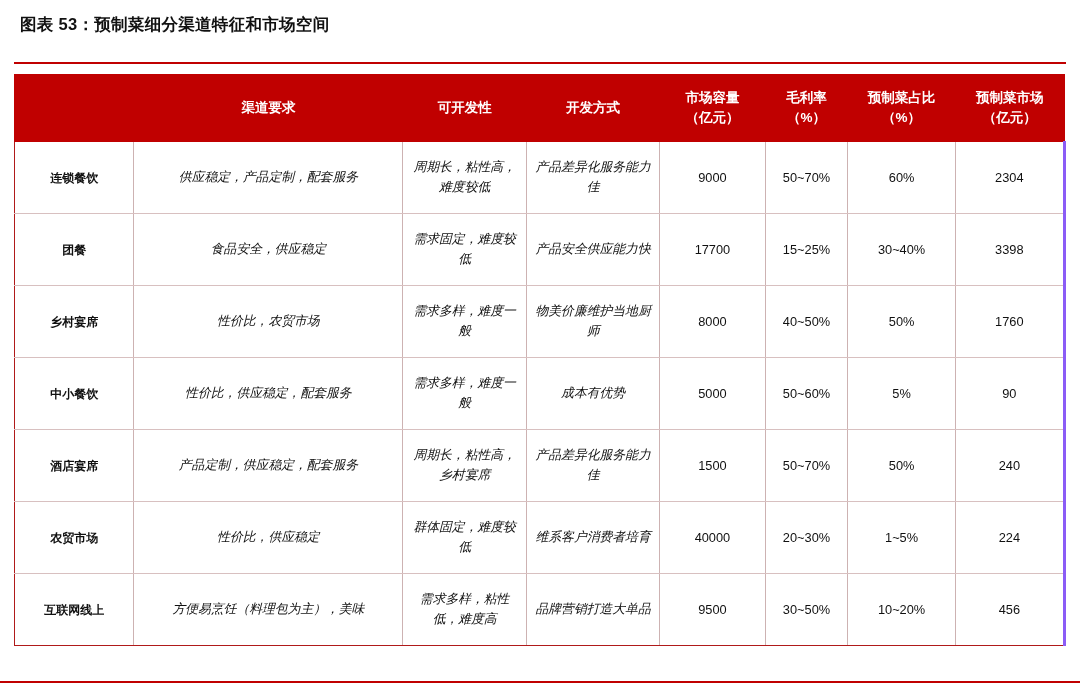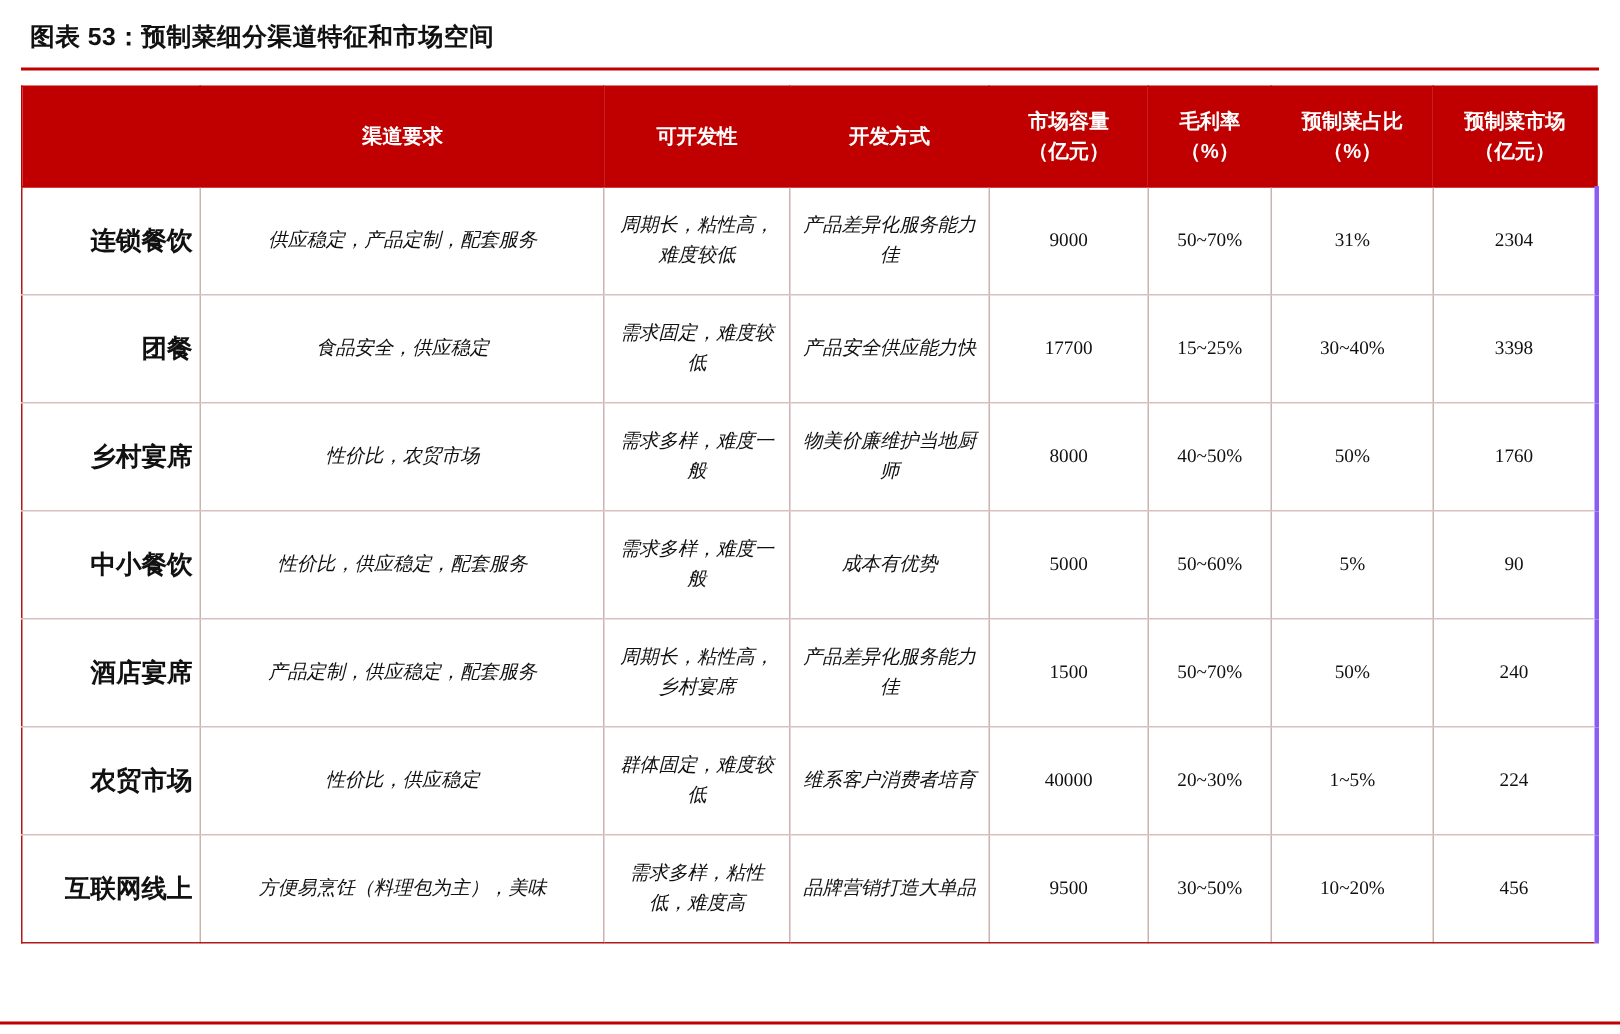--- a/index.html
+++ b/index.html
@@ -20,21 +20,21 @@
     height: 689px;
     box-sizing: border-box;
     padding: 0 14px;
     position: relative;
   }
   .title {
     font-size: 16.5px;
     font-weight: bold;
     color: #111111;
     letter-spacing: 0.3px;
-    padding: 14px 0 9px 6px;
+    padding: 14px 0 26px 6px;
   }
   .title-rule {
     height: 2px;
     background: #c00000;
     width: 100%;
     margin-bottom: 10px;
   }
   table.main {
     border-collapse: collapse;
     width: 1052px;
@@ -65,26 +65,25 @@
     height: 65px;
     padding: 3px 5px;
     color: #111111;
     font-style: italic;
     font-family: "Liberation Serif", serif;
   }
   table.main tbody td.cat {
     font-weight: bold;
     font-style: normal;
     font-family: "Liberation Sans", sans-serif;
-    font-size: 17px;
-    text-align: right;
+    font-size: 12px;
   }
   table.main tbody td.num {
     font-style: normal;
-    font-family: Liberation Serif, serif;
+    font-family: Liberation Sans, sans-serif;
     font-size: 12.8px;
   }
   table.main tbody tr td {
     border-left: 1px solid #cdb2b2;
     border-right: 1px solid #cdb2b2;
     border-top: 1px solid #d8c0c0;
     border-bottom: 1px solid #d8c0c0;
   }
   table.main tbody tr:last-child td {
     border-bottom: 1px solid #b01a1a;
@@ -157,21 +156,21 @@
       </tr>
     </thead>
     <tbody>
       <tr>
         <td class="cat">连锁餐饮</td>
         <td>供应稳定，产品定制，配套服务</td>
         <td>周期长，粘性高，难度较低</td>
         <td>产品差异化服务能力佳</td>
         <td class="num">9000</td>
         <td class="num">50~70%</td>
-        <td class="num">31%</td>
+        <td class="num">60%</td>
         <td class="num">2304</td>
       </tr>
       <tr>
         <td class="cat">团餐</td>
         <td>食品安全，供应稳定</td>
         <td>需求固定，难度较低</td>
         <td>产品安全供应能力快</td>
         <td class="num">17700</td>
         <td class="num">15~25%</td>
         <td class="num">30~40%</td>

